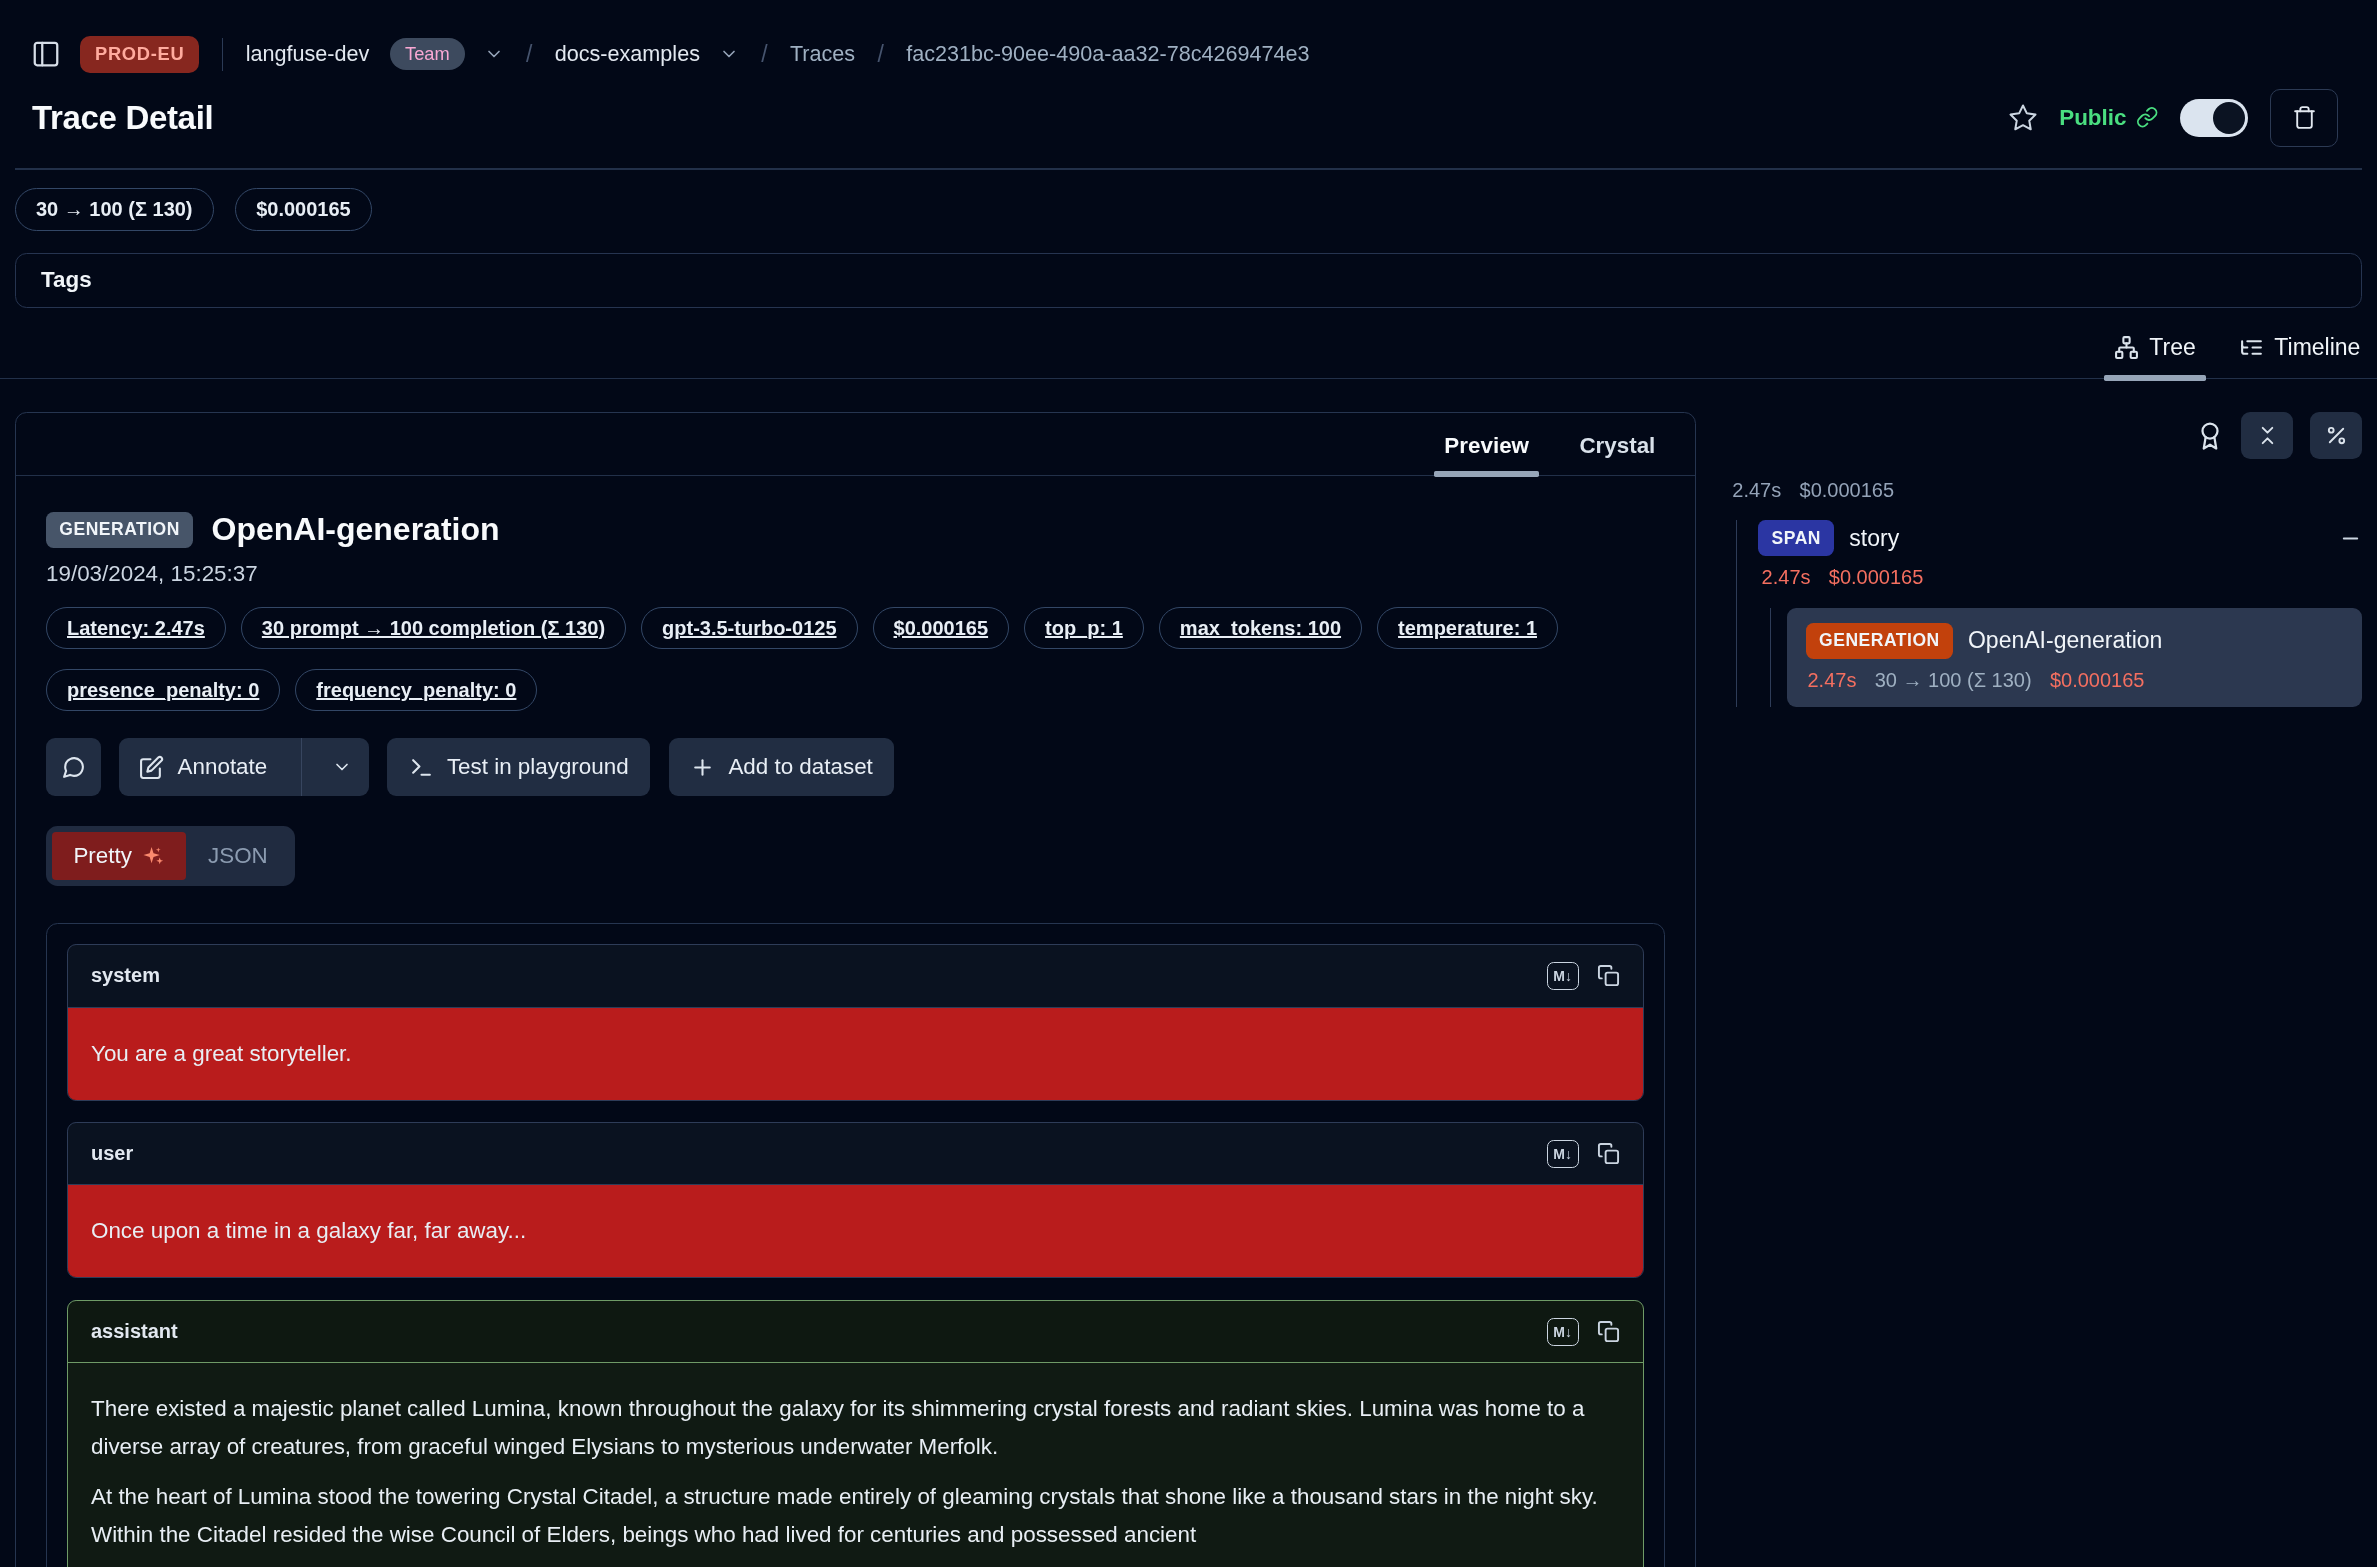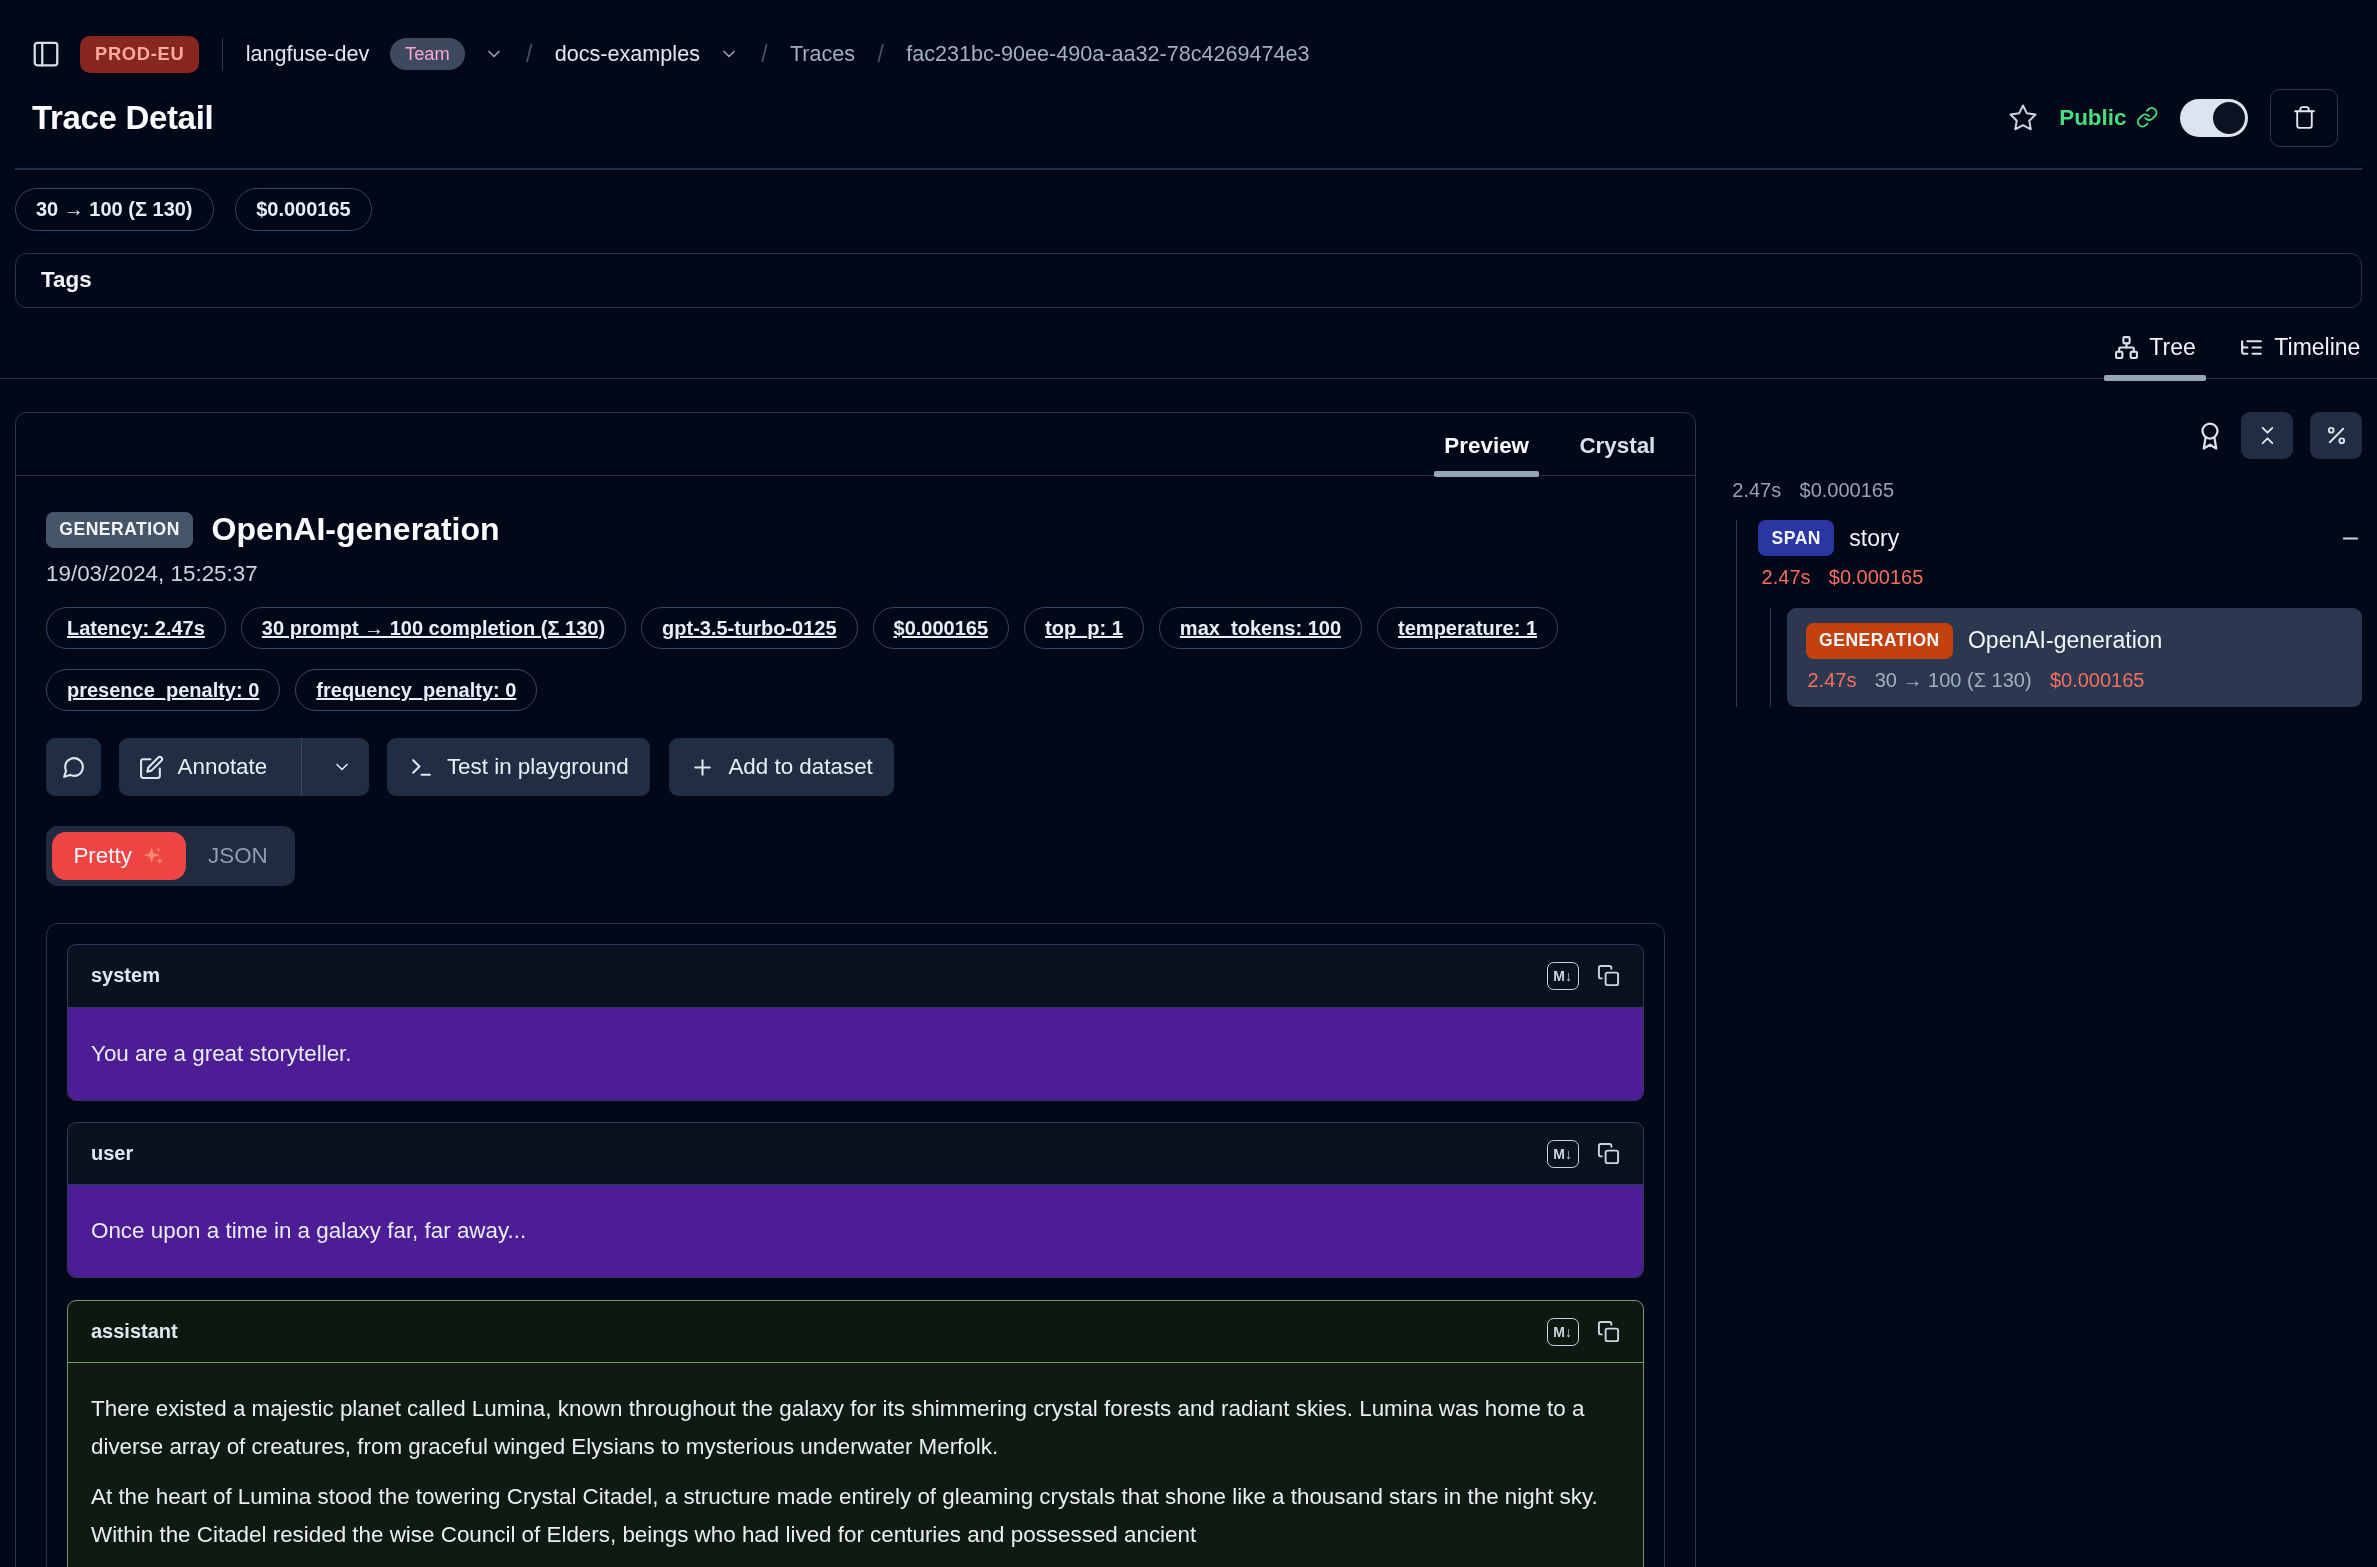--- a/index.html
+++ b/index.html
@@ -136,41 +136,41 @@
   .split .main-part { display: inline-flex; align-items: center; gap: 13.3px; padding: 0 20px; height: 100%; }
   .split .divider { width: 1.7px; height: 100%; background: #37455f; }
   .split .chev-part { display: inline-flex; align-items: center; padding: 0 16.6px; height: 100%; color: #cbd5e1; }
 
   
   .fmt-toggle {
     margin-top: 30px; display: inline-flex; align-items: center;
     background: #202b40; border-radius: 11.6px; padding: 5.8px; height: 60px;
   }
   .fmt-opt { font-size: 22.4px; color: #8b9bb0; padding: 0 21.6px; display: inline-flex; align-items: center; gap: 10px; height: 48px; cursor: pointer; }
-  .fmt-opt.selected { background: #ef4444; border-radius: 14px; color: #f1f5f9; font-weight: 500; }
+  .fmt-opt.selected { background: #7f1d1d; border-radius: 4px; color: #f1f5f9; font-weight: 500; }
 
   
   .messages-wrap {
     margin-top: 37px; border: 1.7px solid #263550; border-radius: 11.6px;
     padding: 20px; display: flex; flex-direction: column; gap: 21.6px;
   }
   .msg { border: 1.7px solid #2e3c58; border-radius: 9.1px; overflow: hidden; background: #0a1220; }
   .msg-header {
     display: flex; align-items: center; justify-content: space-between;
     padding: 16.6px 23px; border-bottom: 1.7px solid #2e3c58;
   }
   .msg-role { font-size: 20px; font-weight: 600; color: #e2e8f0; }
   .msg-tools { display: flex; align-items: center; gap: 18.3px; color: #cbd5e1; }
   .md-chip {
     border: 1.7px solid #cbd5e1; border-radius: 6.7px; width: 32px; height: 28px;
     display: flex; align-items: center; justify-content: center;
     font-size: 14px; font-weight: bold; cursor: pointer;
   }
   .copy-ic { cursor: pointer; }
-  .msg-body { background: #4c1d95; padding: 27px 23px; font-size: 22.4px; line-height: 1.7; color: #e8eef4; }
+  .msg-body { background: #b91c1c; padding: 27px 23px; font-size: 22.4px; line-height: 1.7; color: #e8eef4; }
   .msg.assistant { border-color: #6f9b67; background: #0e1811; }
   .msg.assistant .msg-header { border-bottom-color: #6f9b67; }
   .msg.assistant .msg-body { background: #101a13; padding-bottom: 80px; }
   .msg-body p + p { margin-top: 11.6px; }
 
   
   .tree-panel { flex: 1; min-width: 0; }
   .tree-toolbar { display: flex; justify-content: flex-end; align-items: center; gap: 16.6px; height: 47px; }
   .tool-icon { color: #dbe3ec; cursor: pointer; }
   .tool-btn {

